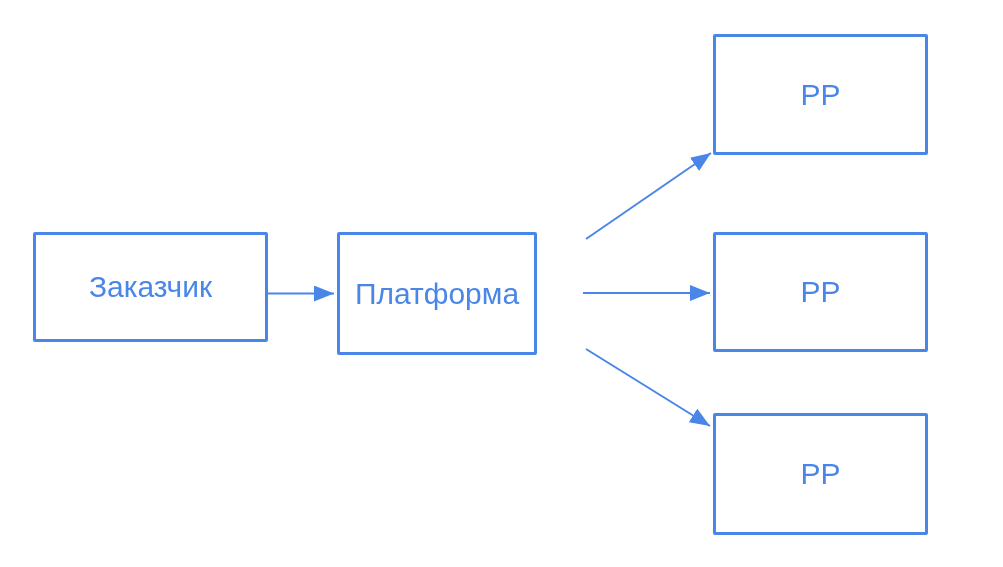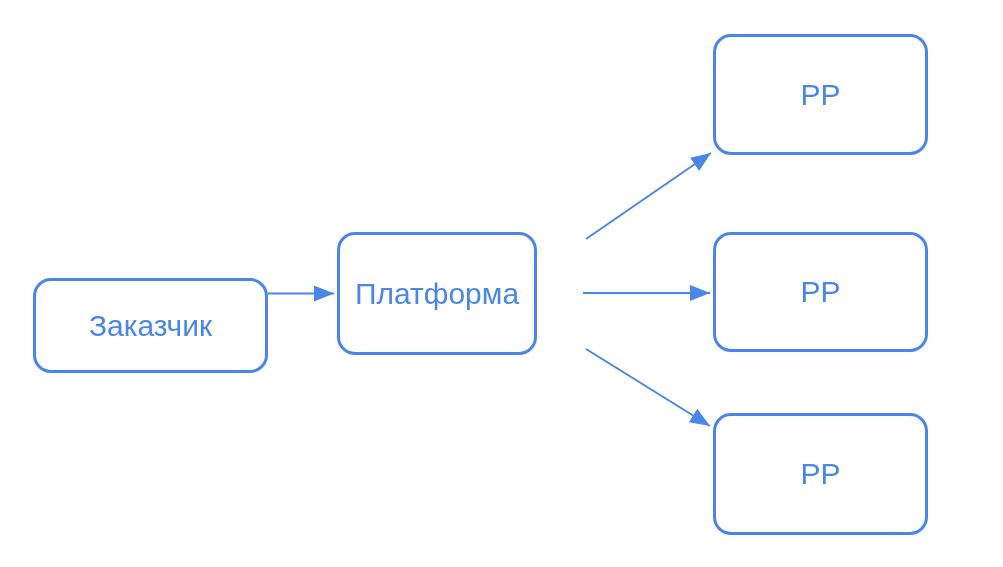--- a/index.html
+++ b/index.html
@@ -25,33 +25,33 @@
     stroke: var(--accent);
     stroke-width: 2;
     fill: none;
   }
   .arrowhead-shape { fill: var(--accent); }
 
   .node {
     position: absolute;
     background: var(--bg);
     border: 3.5px solid var(--accent);
-    border-radius: 18px;
+    border-radius: 2px;
     display: flex;
     align-items: center;
     justify-content: center;
   }
   .node-label {
     color: var(--accent);
     font-size: 30px;
     line-height: 1;
     white-space: nowrap;
   }
 
-  .node-customer  { left: 33px;  top: 232px; width: 235px; height: 95px; margin-top: 46px; }
+  .node-customer  { left: 33px;  top: 232px; width: 235px; height: 110px; }
   .node-platform  { left: 337px; top: 232px; width: 200px; height: 123px; }
   .node-pp-top    { left: 713px; top: 34px;  width: 215px; height: 121px; }
   .node-pp-middle { left: 713px; top: 232px; width: 215px; height: 120px; }
   .node-pp-bottom { left: 713px; top: 413px; width: 215px; height: 122px; }
 </style>
 </head>
 <body>
 
 <div class="canvas">
 

